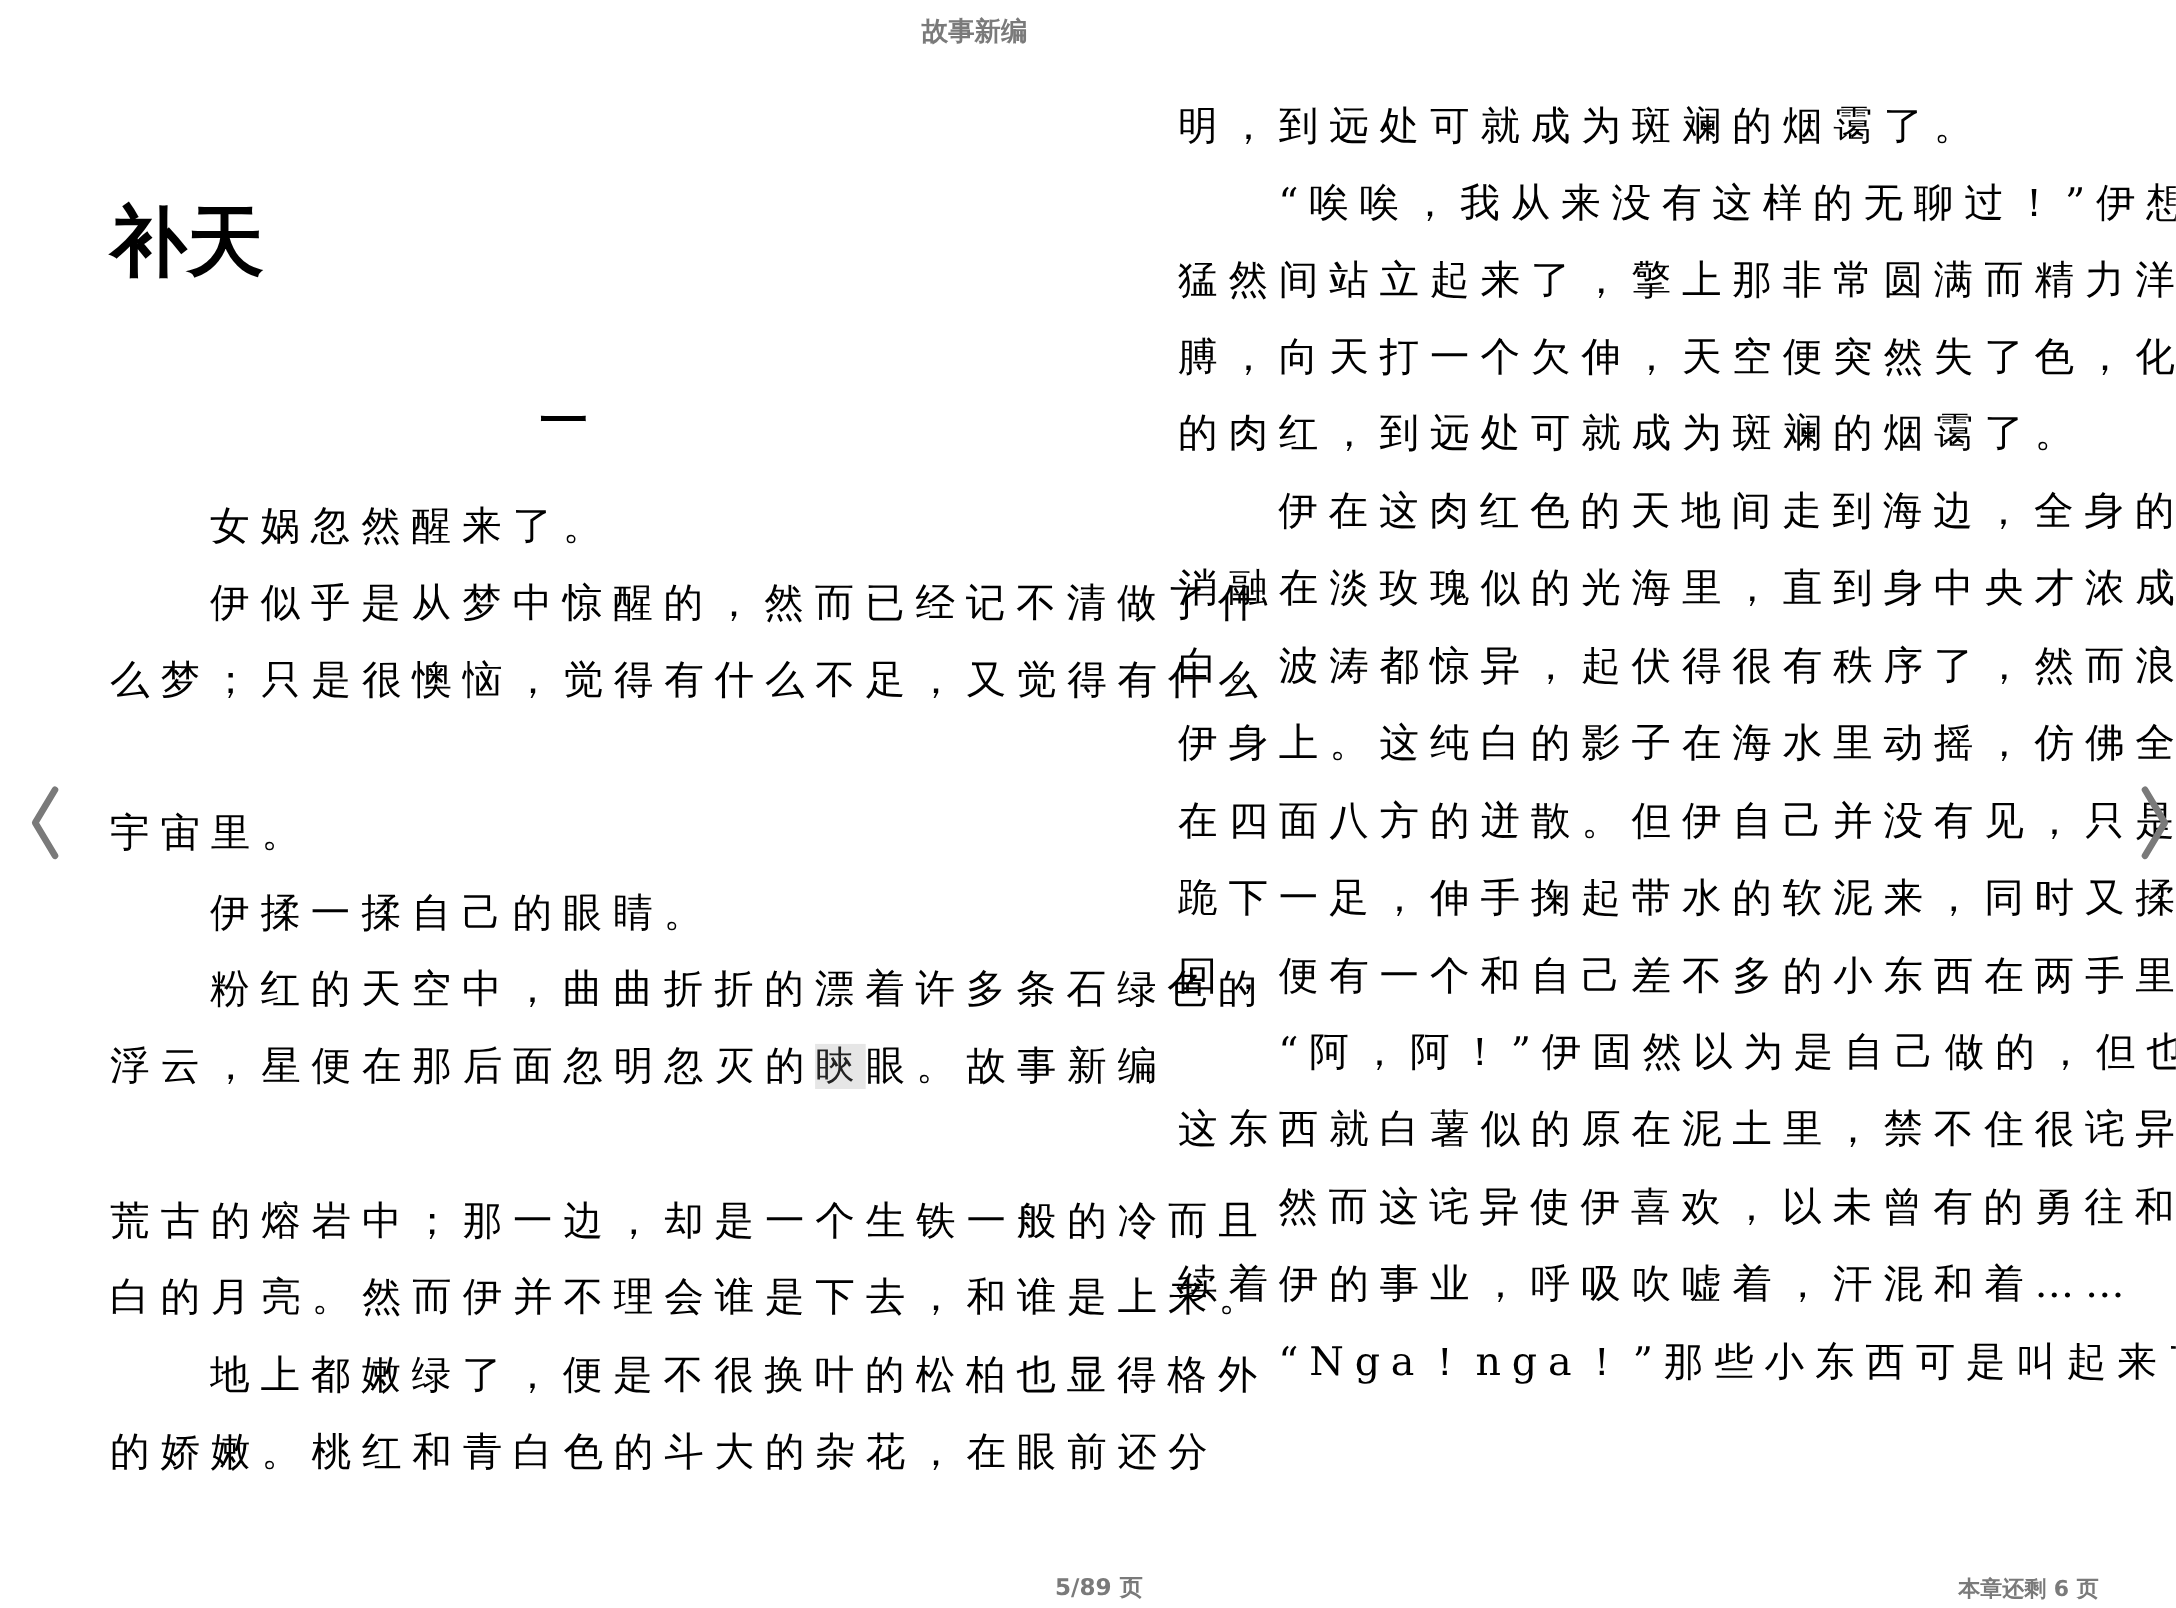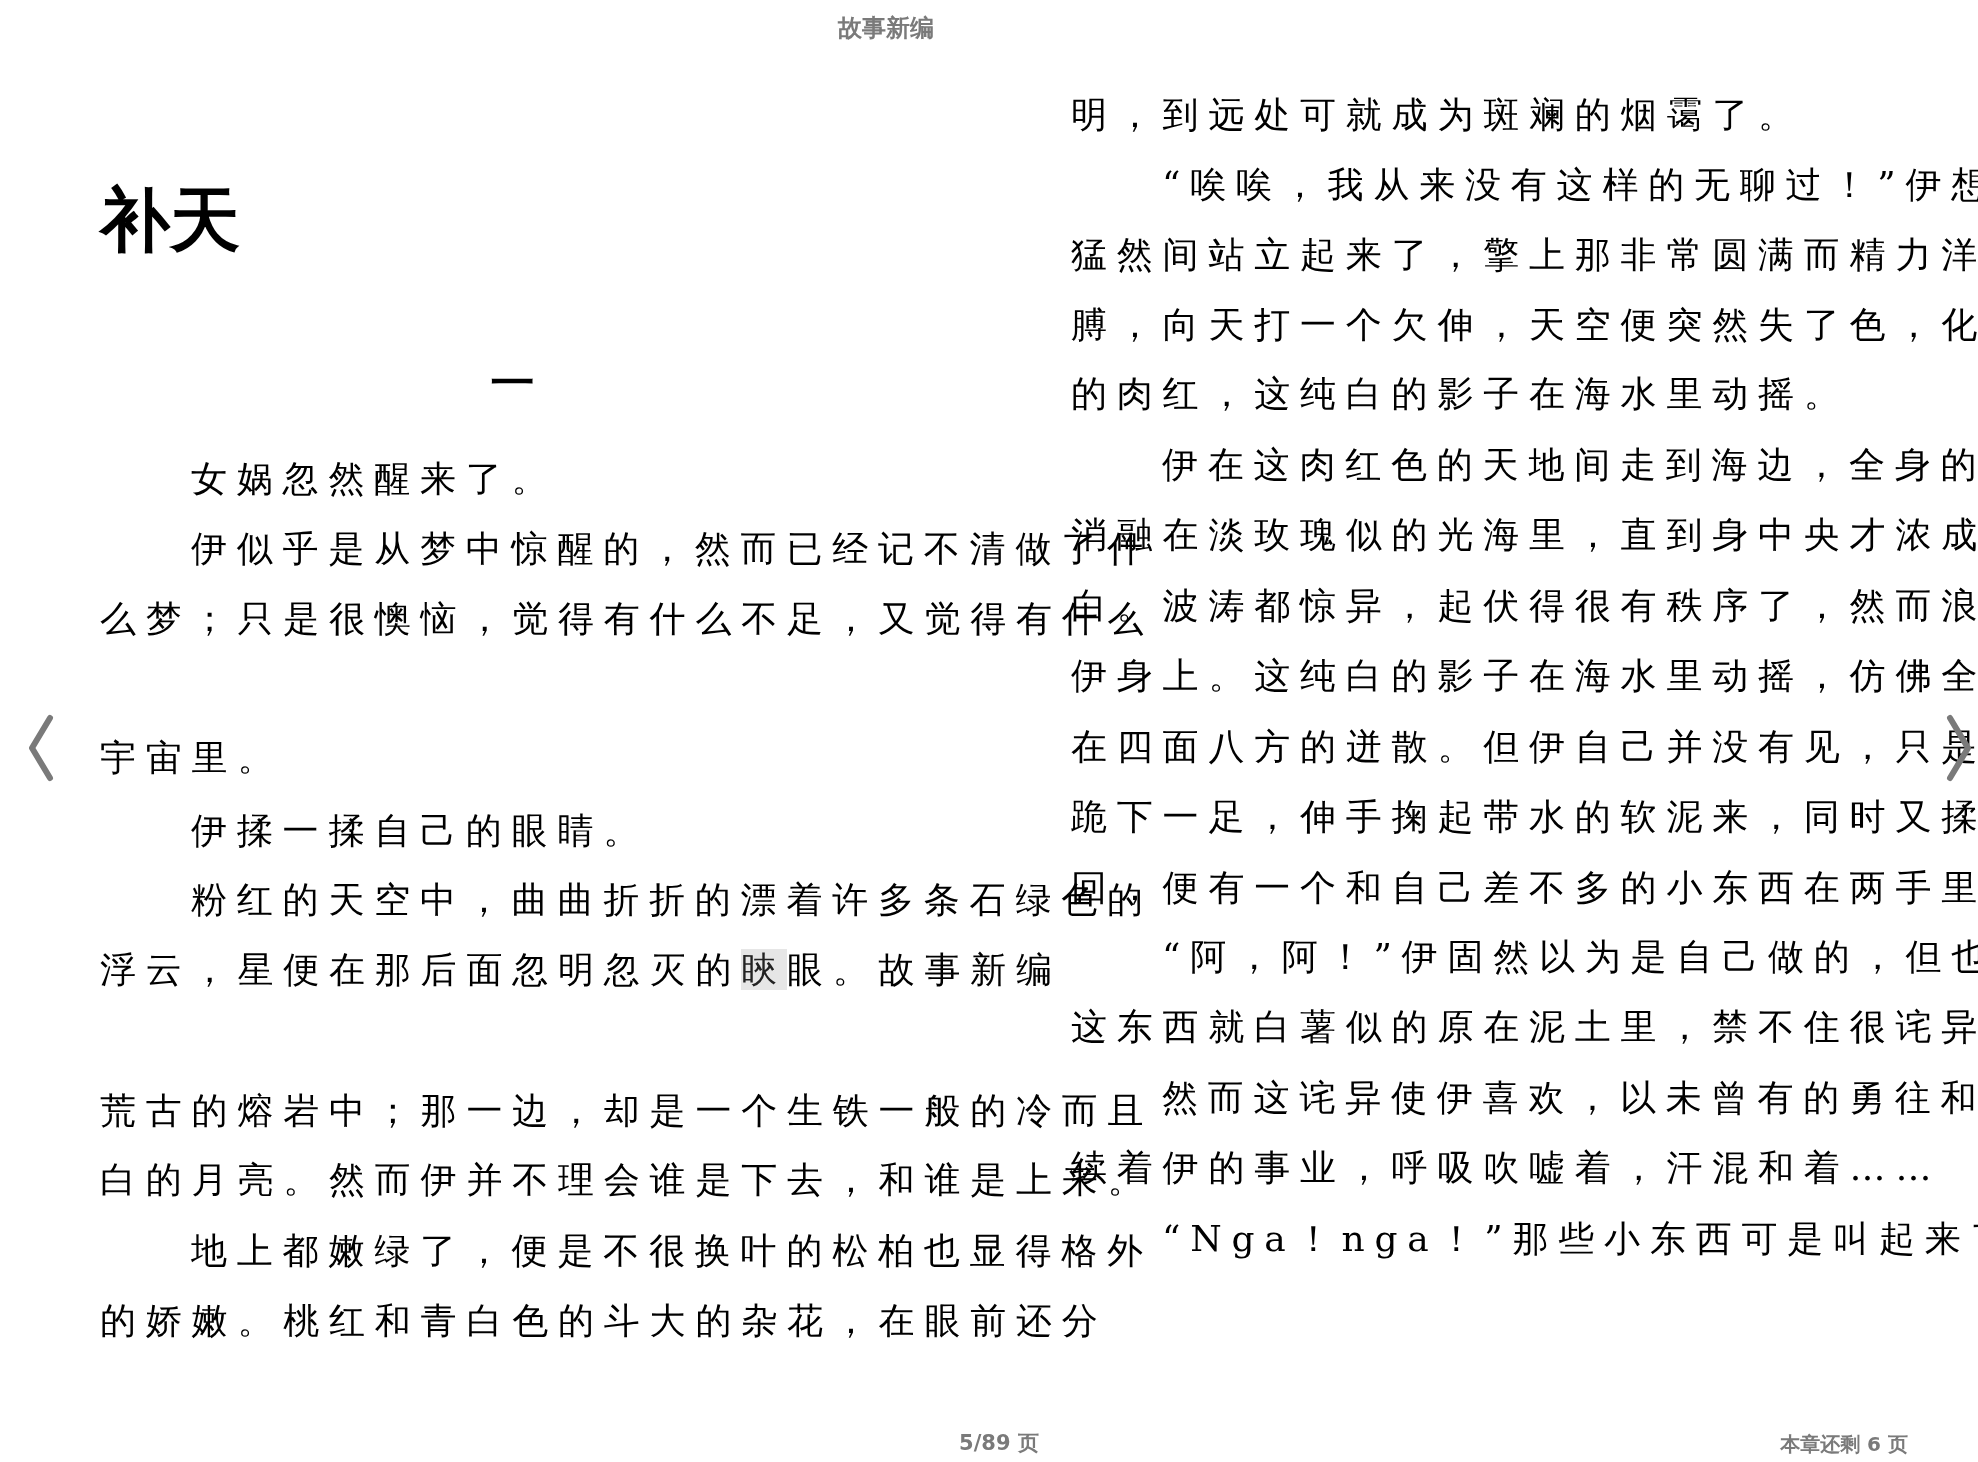--- a/index.html
+++ b/index.html
@@ -127,21 +127,21 @@
   <div class="line" style="top:1158px">白的月亮。然而伊并不理会谁是下去，和谁是上来。</div>
   <div class="line indent" style="top:1229px">地上都嫩绿了，便是不很换叶的松柏也显得格外</div>
   <div class="line" style="top:1299px">的娇嫩。桃红和青白色的斗大的杂花，在眼前还分</div>
 </div>
 
 <div class="page right">
   <div class="line" style="top:93px">明，到远处可就成为斑斓的烟霭了。</div>
   <div class="line indent" style="top:163px">“唉唉，我从来没有这样的无聊过！”伊想着，</div>
   <div class="line" style="top:233px">猛然间站立起来了，擎上那非常圆满而精力洋溢的臂</div>
   <div class="line" style="top:303px">膊，向天打一个欠伸，天空便突然失了色，化为神异</div>
-  <div class="line" style="top:372px">的肉红，这纯白的影子在海水里动摇。</div>
+  <div class="line" style="top:372px">的肉红，到远处可就成为斑斓的烟霭了。</div>
   <div class="line indent" style="top:443px">伊在这肉红色的天地间走到海边，全身的曲线都</div>
   <div class="line" style="top:513px">消融在淡玫瑰似的光海里，直到身中央才浓成一段纯</div>
   <div class="line" style="top:584px">白。波涛都惊异，起伏得很有秩序了，然而浪花溅在</div>
   <div class="line" style="top:654px">伊身上。这纯白的影子在海水里动摇，仿佛全体都正</div>
   <div class="line" style="top:725px">在四面八方的迸散。但伊自己并没有见，只是不由的</div>
   <div class="line" style="top:795px">跪下一足，伸手掬起带水的软泥来，同时又揉捏几</div>
   <div class="line" style="top:866px">回，便有一个和自己差不多的小东西在两手里。</div>
   <div class="line indent" style="top:935px">“阿，阿！”伊固然以为是自己做的，但也疑心</div>
   <div class="line" style="top:1005px">这东西就白薯似的原在泥土里，禁不住很诧异了。</div>
   <div class="line indent" style="top:1076px">然而这诧异使伊喜欢，以未曾有的勇往和愉快继</div>

